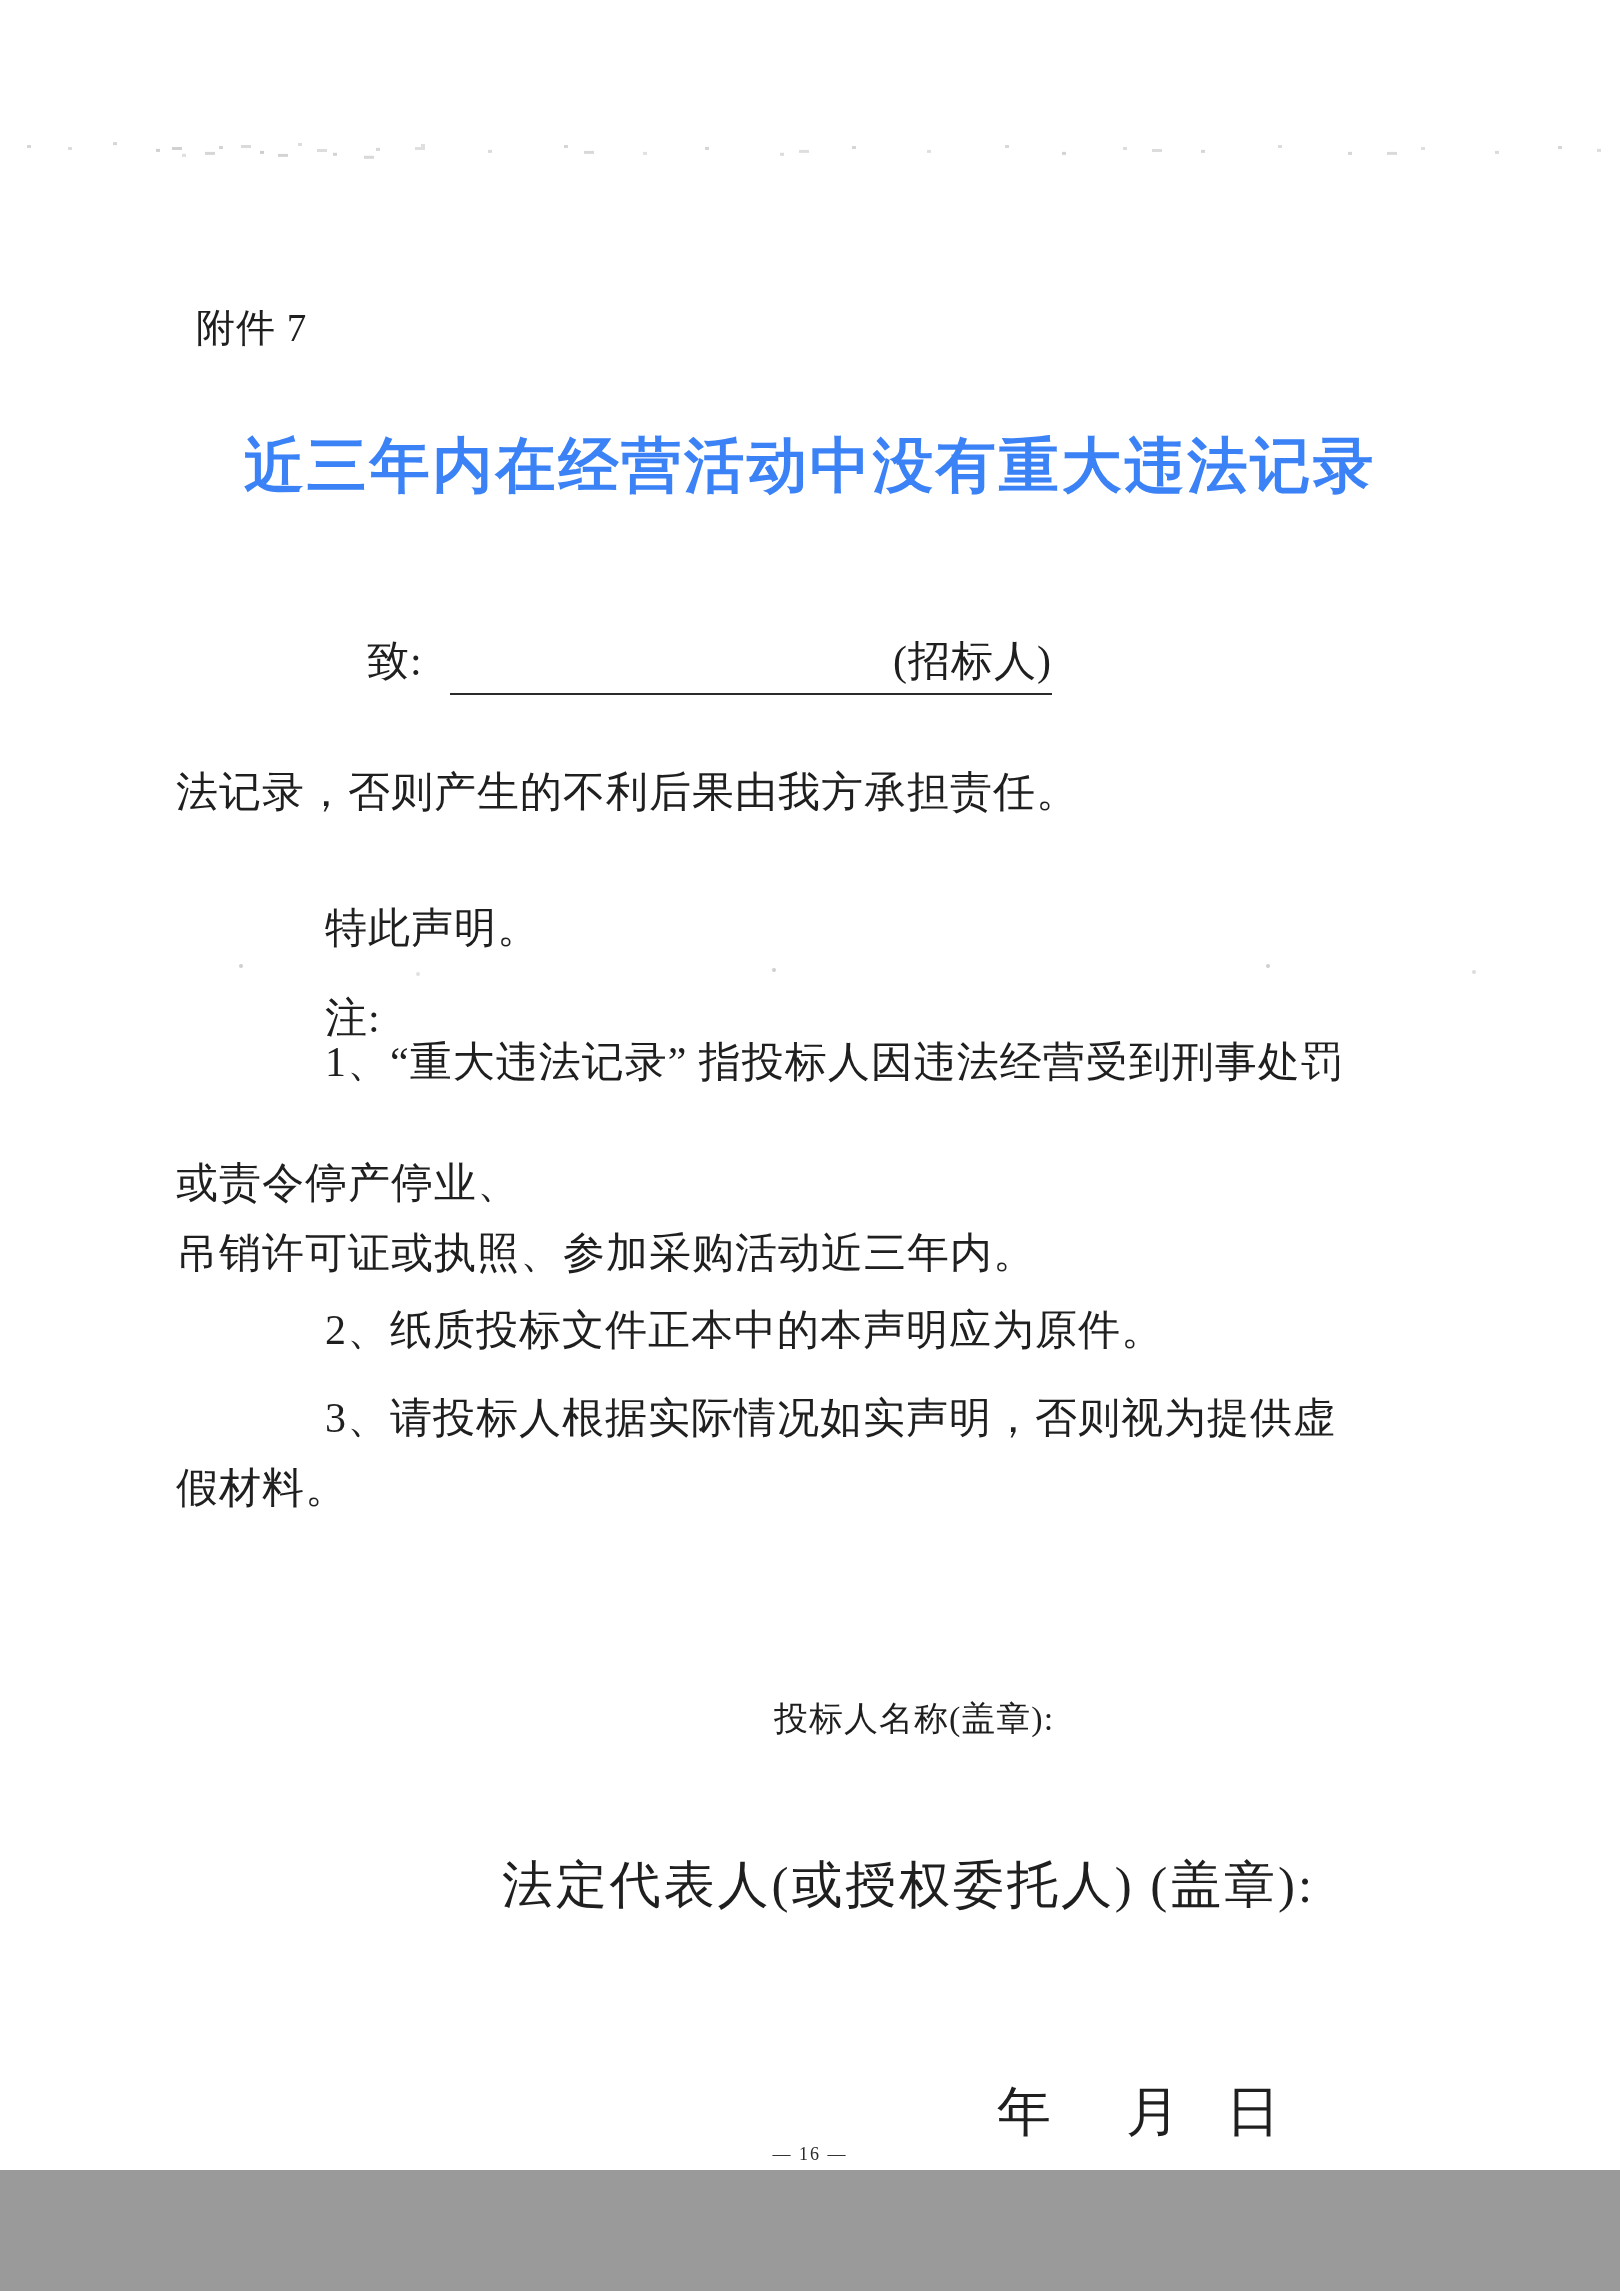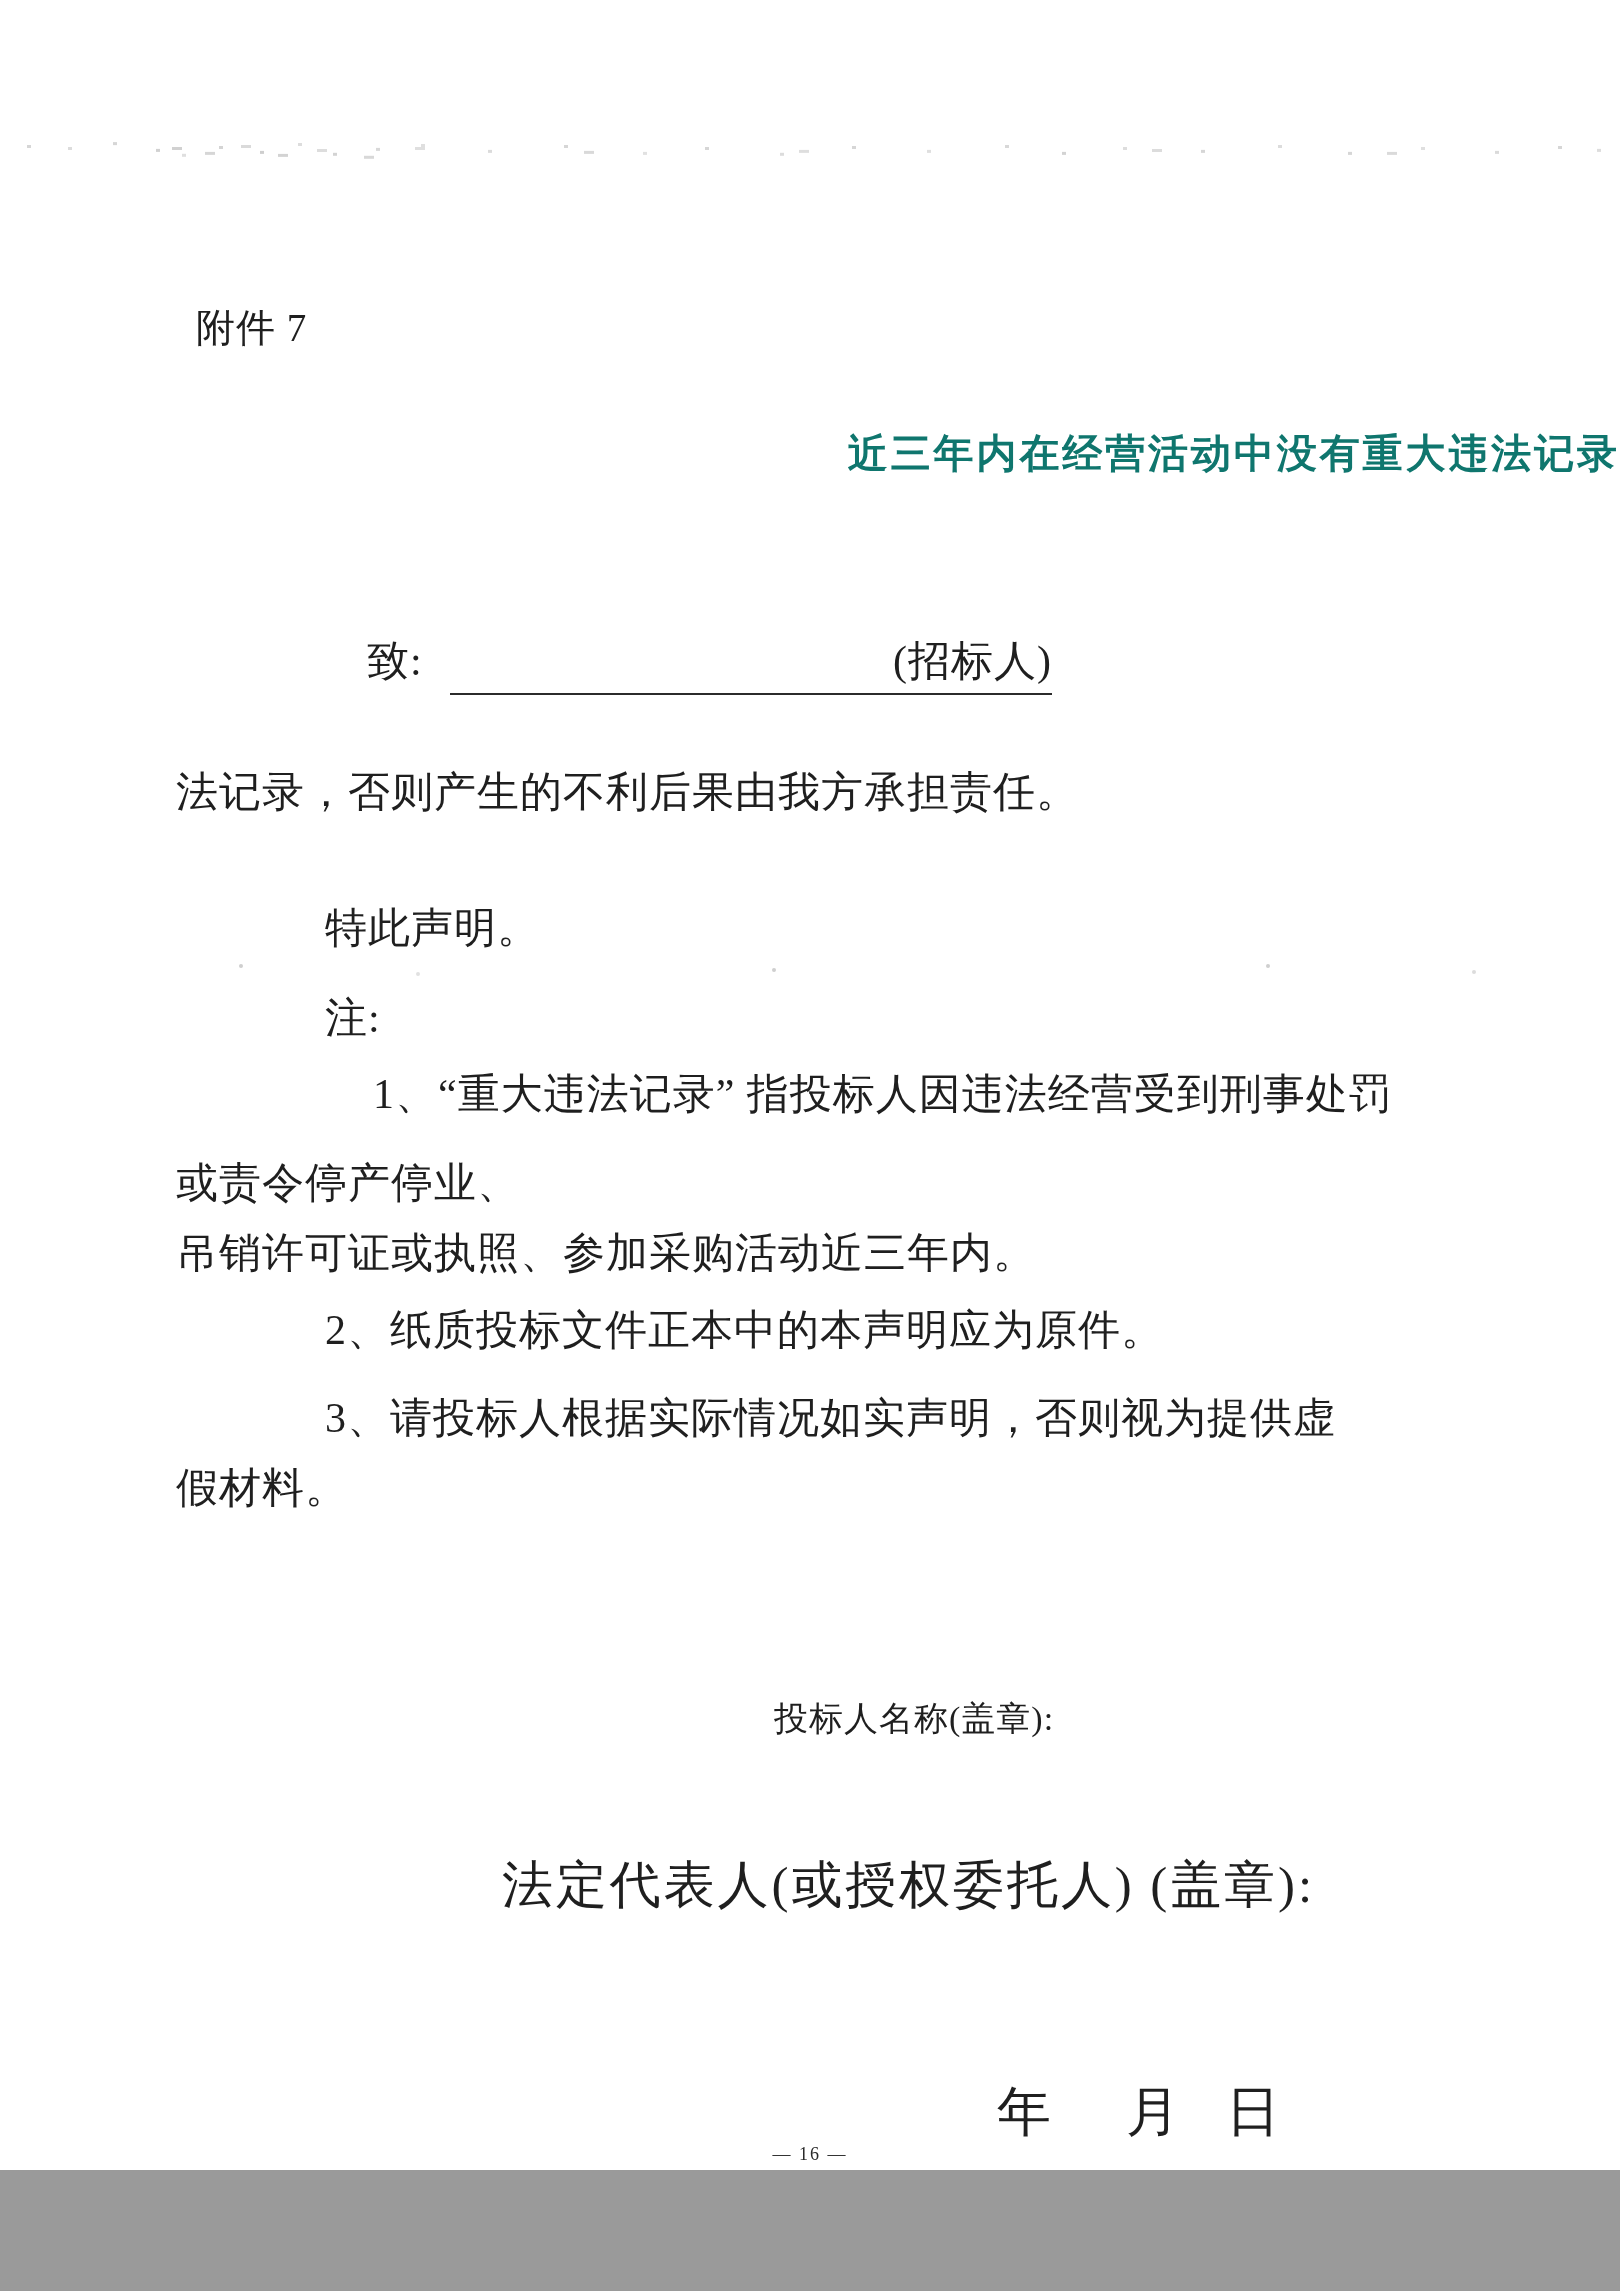--- a/index.html
+++ b/index.html
@@ -16,39 +16,39 @@
   .line {
     position: absolute;
     font-size: 42px;
     line-height: 1.25;
     letter-spacing: 1px;
     white-space: pre;
   }
   .attachment-label { top: 304px; left: 196px; font-size: 39px; }
   .doc-title {
     top: 429px; left: 0; width: 100%;
-    text-align: right;
-    font-size: 40px;
+    text-align: center;
+    font-size: 60px;
     font-weight: 700;
     letter-spacing: 2.9px;
-    color: #0f766e;
+    color: #3b82f6;
   }
   .salutation { top: 580px; left: 321px; }
   .salutation .prefix { margin-right: 27.4px; }
   .underline-group {
     display: inline-block;
     border-bottom: 2.9px solid #2b2b2b;
     padding-bottom: 5.9px;
   }
   .blank { display: inline-block; width: 443px; height: 1em; }
   .para-l1   { top: 672px;  left: 325px; }
   .para-l2   { top: 766px;  left: 176px; }
   .declare   { top: 902px;  left: 325px; }
   .notes-lbl { top: 992px; left: 325px; }
-  .note1-l1  { top: 1068px; left: 325px; margin-left: 48px; }
+  .note1-l1  { top: 1036px; left: 325px; }
   .note1-l2  { top: 1157px; left: 176px; }
   .note1-l3  { top: 1227px; left: 176px; }
   .note2     { top: 1304px; left: 325px; }
   .note3-l1  { top: 1392px; left: 325px; }
   .note3-l2  { top: 1462px; left: 176px; }
   .sig-bidder { top: 1698px; left: 774px; font-size: 34px; }
   .sig-legal  { top: 1854px; left: 502px; font-size: 51px; letter-spacing: 2.9px; }
   .date-line  { top: 2011px; left: 939px; font-size: 54px; }
   .date-line .y { margin-right: 74px; }
   .date-line .m { margin-right: 45px; }

